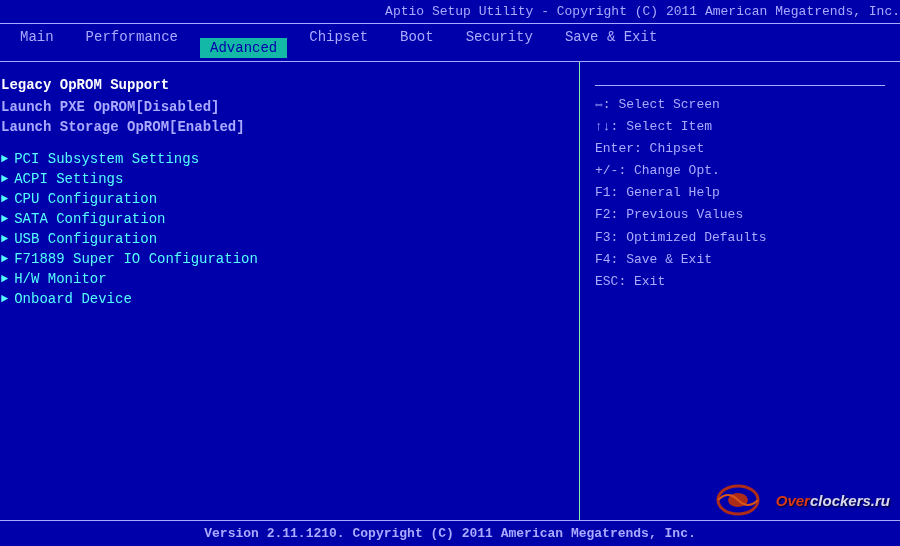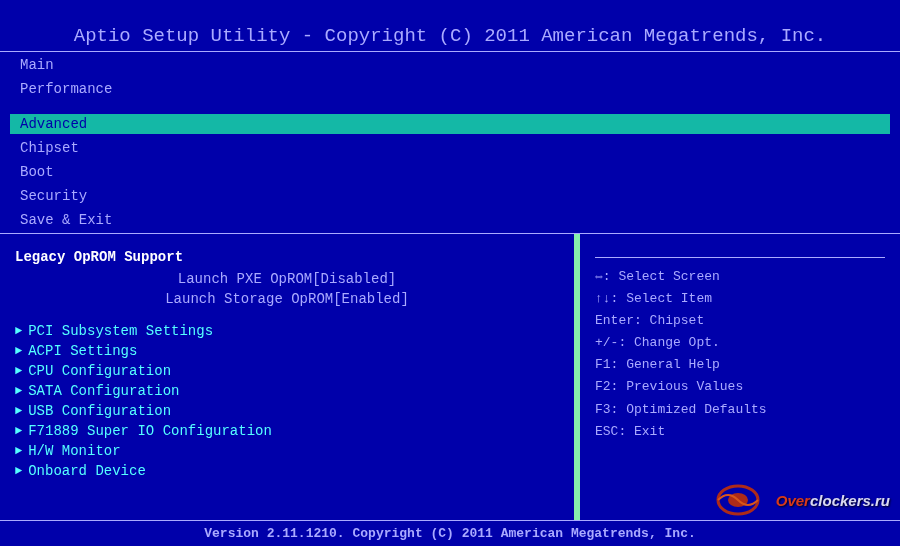--- a/index.html
+++ b/index.html
@@ -11,33 +11,32 @@
       font-size: 14px;
       color: #aaaaff;
       overflow: hidden;
       position: relative;
     }
 
     
     .title-bar {
       background: #0000aa;
       color: #aaaaff;
-      text-align: center;
+      text-align: right;
       padding: 4px 0;
-      font-size: 19px;
+      font-size: 13px;
       border-bottom: 1px solid #aaaaff;
-      margin-top: 21px;
     }
 
     
     .menu-bar {
       background: #0000aa;
       display: flex;
-      flex-direction: column;
-      gap: 4px;
+      flex-direction: row;
+      gap: 12px;
       padding: 3px 10px;
       border-bottom: 1px solid #aaaaff;
     }
     .menu-item {
       color: #aaaaff;
       padding: 2px 10px;
       cursor: pointer;
       font-size: 14px;
     }
     .menu-item.active {
@@ -49,37 +48,38 @@
     
     .content-area {
       display: flex;
       flex-direction: row;
       height: calc(546px - 30px - 28px - 28px);
     }
 
     
     .left-panel {
       flex: 0 0 580px;
-      padding: 15px 15px;
-      border-right: 6px solid #86efac;
+      padding: 15px 1px;
+      border-right: 1px solid #86efac;
       color: #aaaaff;
     }
 
     .section-title {
       color: #ffffff;
       font-weight: bold;
       margin-bottom: 6px;
       font-size: 14px;
     }
 
     .setting-row {
       display: flex;
-      justify-content: center;
+      justify-content: flex-start;
       margin-bottom: 4px;
       padding-left: 0;
+      font-weight: bold;
     }
 
     .setting-label {
       color: #aaaaff;
       font-size: 14px;
     }
 
     .setting-value {
       color: #aaaaff;
       font-size: 14px;
@@ -240,20 +240,21 @@
     <div class="divider-line"></div>
 
     <div class="key-help">
       <div>⇔: Select Screen</div>
       <div>↑↓: Select Item</div>
       <div>Enter: Chipset</div>
       <div>+/-: Change Opt.</div>
       <div>F1: General Help</div>
       <div>F2: Previous Values</div>
       <div>F3: Optimized Defaults</div>
+      <div>F4: Save &amp; Exit</div>
       <div>ESC: Exit</div>
     </div>
   </div>
 
 </div>
 
 <div class="watermark">
   <svg class="watermark-logo" viewBox="0 0 48 36" xmlns="http://www.w3.org/2000/svg">
     <ellipse cx="24" cy="18" rx="20" ry="14" fill="none" stroke="#cc3300" stroke-width="3"></ellipse>
     <ellipse cx="24" cy="18" rx="10" ry="7" fill="#cc3300"></ellipse>

